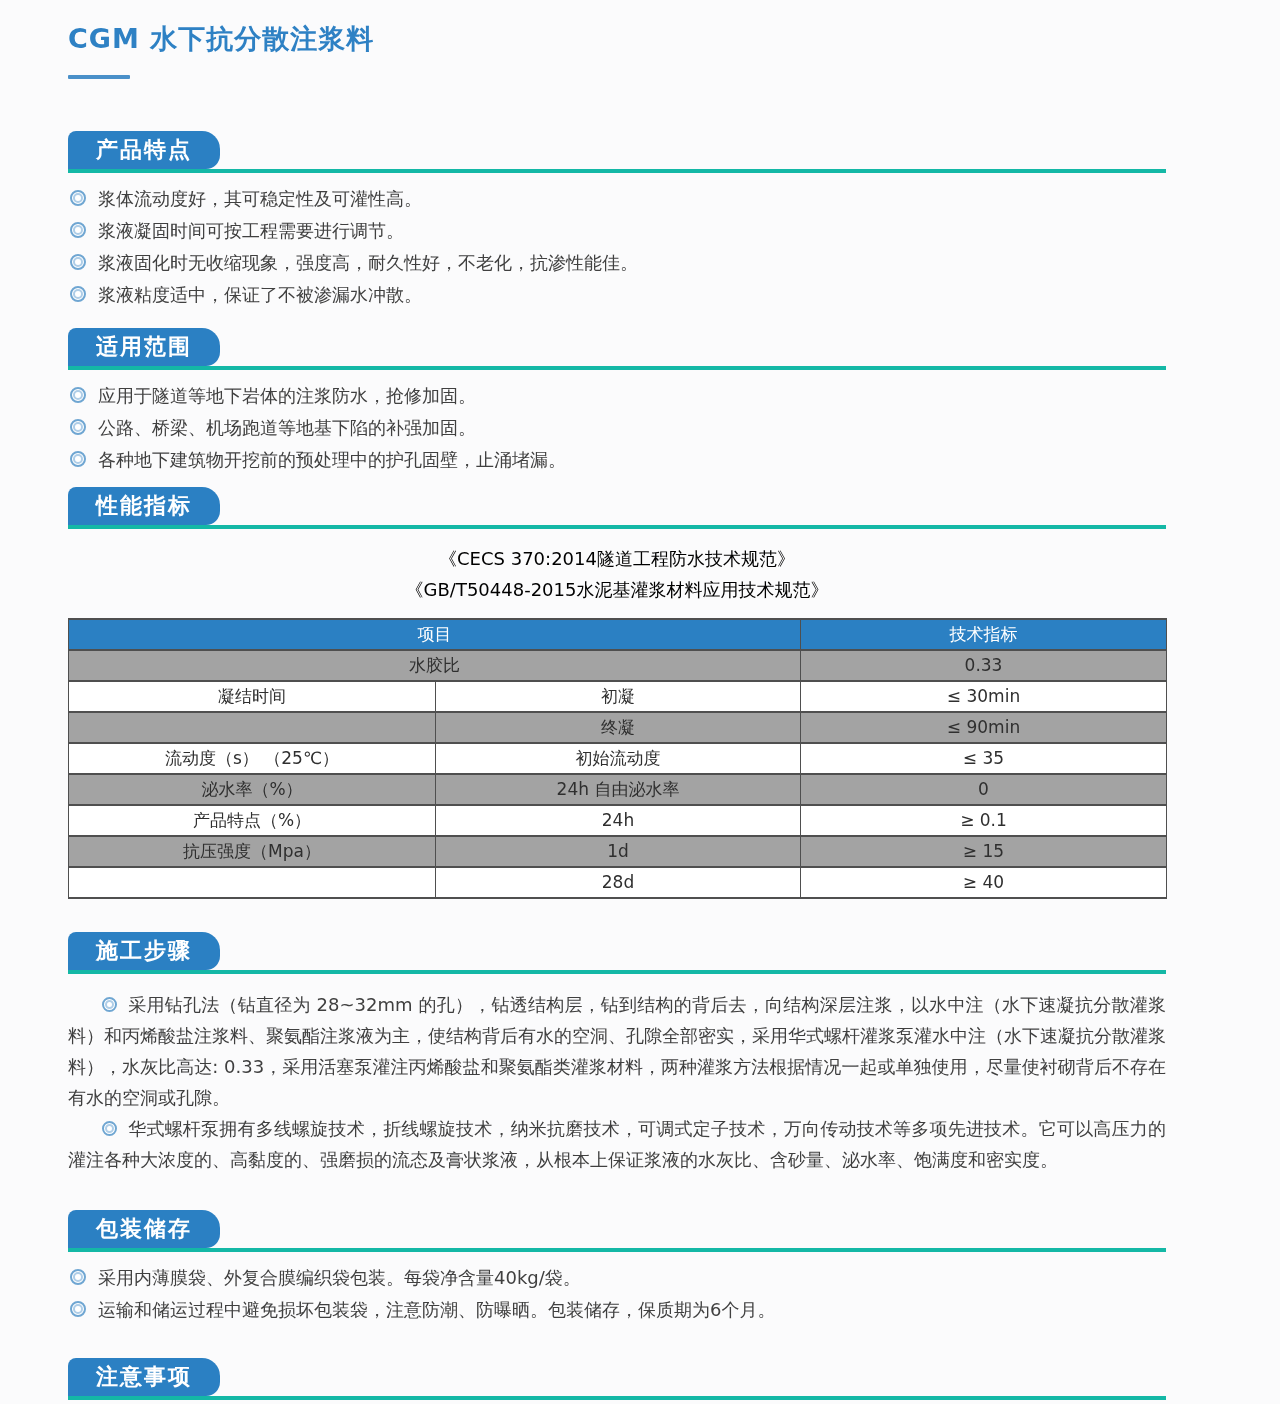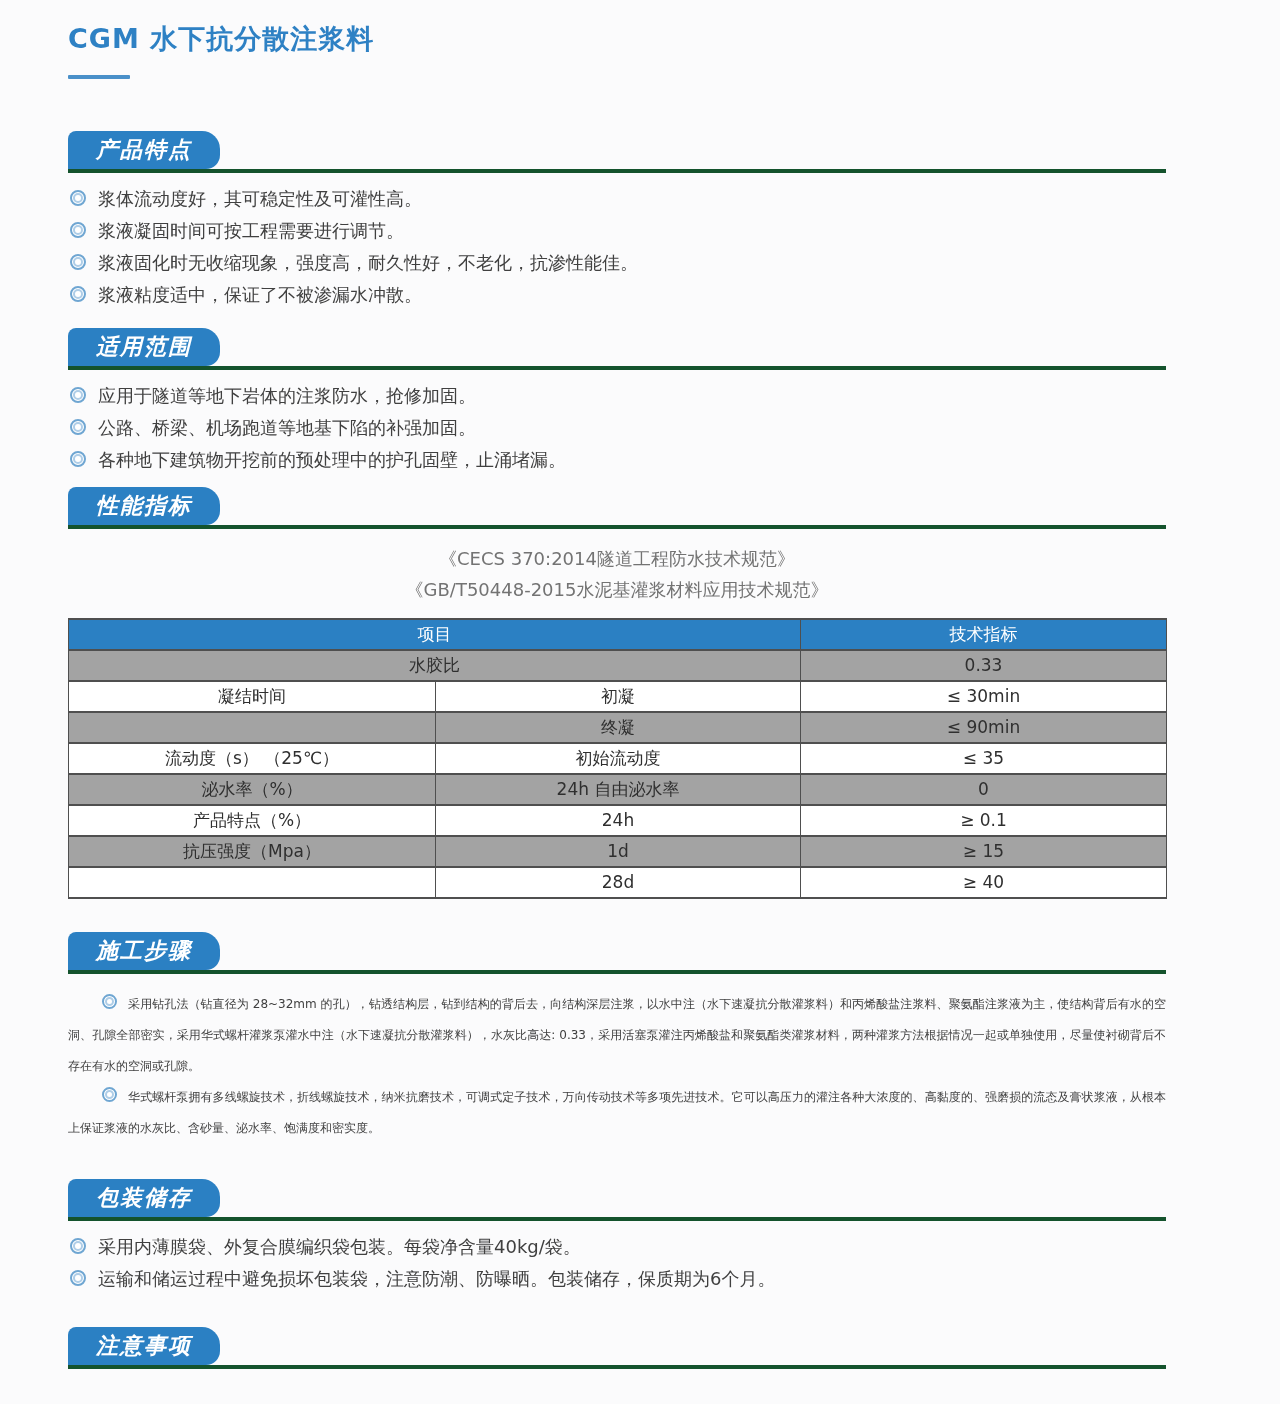--- a/index.html
+++ b/index.html
@@ -20,21 +20,21 @@
   .title-underline{width:62px;height:4px;background:#4a90c9;margin-top:19px;border-radius:1px;}
 
   
   .sec{margin:0;}
   .sec-features{margin-top:52px;}
   .sec-scope{margin-top:22px;}
   .sec-performance{margin-top:16px;}
   .sec-construction{margin-top:33px;}
   .sec-packaging{margin-top:35px;}
   .sec-notes{margin-top:37px;}
-  .sec-head{border-bottom:4px solid #14532d;line-height:0;font-style:italic;}
+  .sec-head{border-bottom:4px solid #14b8a6;line-height:0;}
   .sec-tab{
     display:inline-block;background:#2b80c3;color:#fff;
     font-size:22px;font-weight:bold;letter-spacing:2px;
     height:38px;line-height:38px;padding:0 28px;
     border-radius:8px 18px 14px 0;
     vertical-align:bottom;
   }
 
   
   ul.blist{list-style:none;margin:15px 0 0 0;padding:0;}
@@ -42,38 +42,38 @@
   .blt{
     flex:0 0 auto;box-sizing:border-box;width:16px;height:16px;margin:2px 12px 0 2px;
     border:2px solid #6fa6d2;border-radius:50%;position:relative;background:#fff;
   }
   .blt::after{
     content:"";position:absolute;left:1px;top:1px;right:1px;bottom:1px;
     border:2px solid #aecde7;border-radius:50%;
   }
 
   
-  .standards{margin-top:14px;text-align:center;font-size:18px;line-height:31px;color:#737373;}
+  .standards{margin-top:14px;text-align:center;font-size:18px;line-height:31px;color:#000000;}
 
   
   table.ptable{border-collapse:collapse;width:1098px;margin-top:13px;background:#fff;table-layout:fixed;}
   table.ptable td{
     box-sizing:border-box;height:31px;padding:0 4px;text-align:center;vertical-align:middle;
     font-size:17px;color:#2f2f2f;
     border-left:1px solid #4f4f4f;border-right:1px solid #4f4f4f;
     border-top:2px solid #4f4f4f;border-bottom:2px solid #4f4f4f;
   }
   table.ptable tr.thead td{background:#2b80c3;color:#ffffff;font-size:17px;}
   table.ptable tr.shade td{background:#a3a3a3;}
   col.c1{width:367px;}col.c2{width:365px;}col.c3{width:366px;}
 
   
   .paras{margin-top:15px;}
   .paras p{
-    margin:0;font-size:12px;line-height:31px;text-align:justify;color:#3f3f3f;
+    margin:0;font-size:18px;line-height:31px;text-align:justify;color:#3f3f3f;
     text-indent:34px;
   }
   .blt-inline{
     display:inline-block;box-sizing:border-box;width:15px;height:15px;margin-right:11px;
     border:2px solid #6fa6d2;border-radius:50%;position:relative;vertical-align:-1px;background:#fff;
   }
   .blt-inline::after{
     content:"";position:absolute;left:1px;top:1px;right:1px;bottom:1px;
     border:2px solid #aecde7;border-radius:50%;
   }

